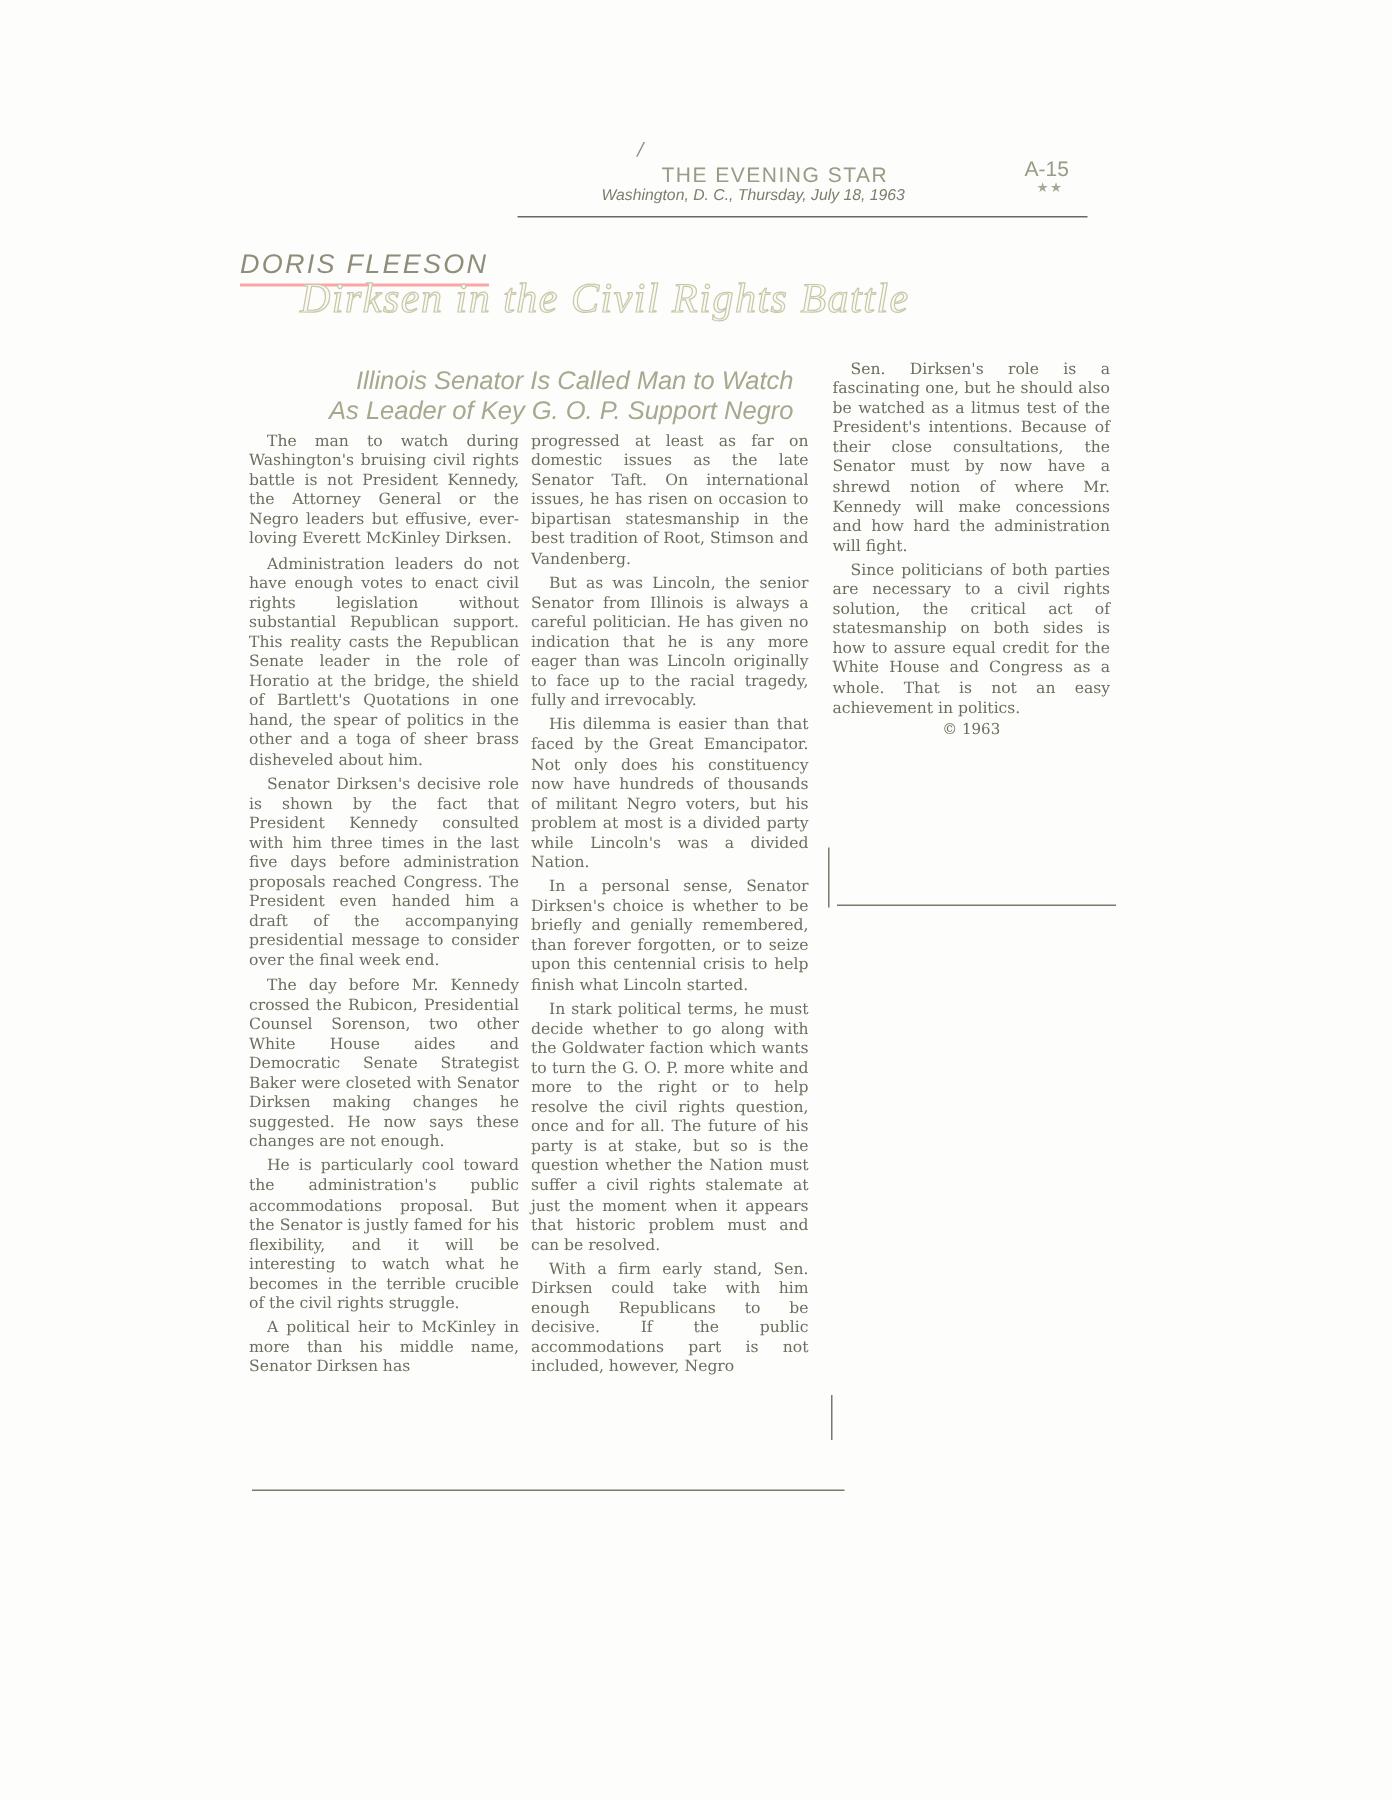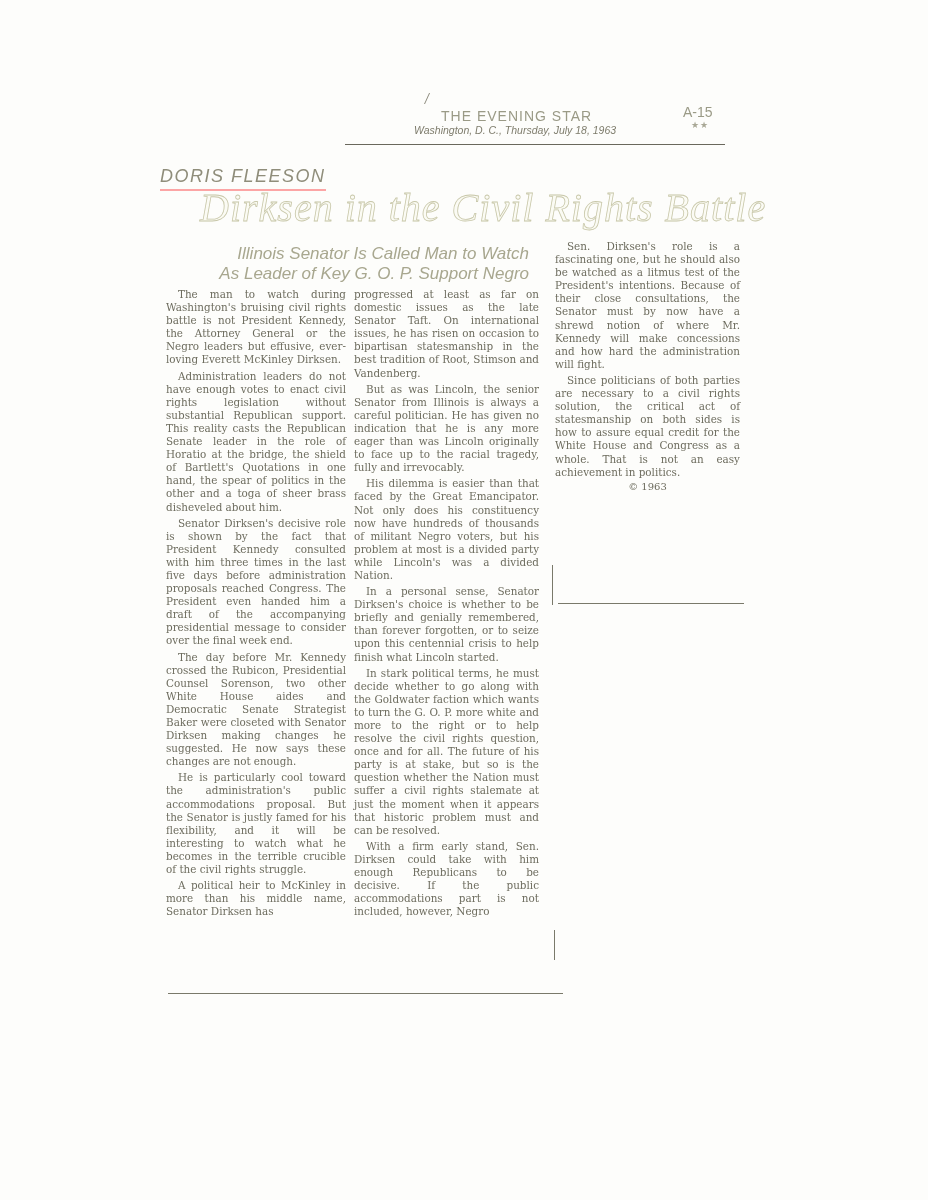--- a/index.html
+++ b/index.html
@@ -4,25 +4,25 @@
 <style>
   html, body { margin: 0; padding: 0; }
   body {
     width: 928px; height: 1200px; background: #fdfdfb; position: relative; overflow: hidden;
     font-family: "DejaVu Serif", serif; color: #6b6a5c;
   }
   .clip { position: absolute; left: 0; top: 0; width: 928px; height: 1200px; }
   .mast { position: absolute; left: 345px; top: 100px; width: 380px; height: 44px; border-bottom: 1.5px solid #6a685c; }
   .mast .slash { position: absolute; left: 80px; top: -8px; font-size: 12px; color: #8a887a; font-style: italic; }
   .mast .paper { position: absolute; left: 96px; top: 8px; font-family: "Liberation Sans", sans-serif; font-size: 14px; letter-spacing: 1px; color: #9a9a86; }
-  .mast .dateline { position: absolute; left: 69px; top: 24px; font-family: "Liberation Sans", sans-serif; font-style: italic; font-size: 10.5px; color: #7e7c6c; }
+  .mast .dateline { position: absolute; left: 56px; top: 24px; font-family: "Liberation Sans", sans-serif; font-style: italic; font-size: 10.5px; color: #7e7c6c; }
   .mast .page { position: absolute; left: 338px; top: 4px; font-family: "Liberation Sans", sans-serif; font-size: 14px; color: #9a9a86; }
   .mast .stars { position: absolute; left: 346px; top: 20px; font-size: 9px; color: #a9a896; letter-spacing: 1px; }
   .byline { position: absolute; left: 160px; top: 166px; font-family: "Liberation Sans", sans-serif; font-style: italic; font-size: 18px; letter-spacing: 1.5px; color: #8f8d7a; padding-bottom: 2px; border-bottom: 2px solid #fca5a5; }
-  .headline { position: absolute; left: 200px; top: 184px; font-family: "Liberation Serif", serif; font-style: italic; font-size: 40px; letter-spacing: 1px; color: #fbfbf4; -webkit-text-stroke: 0.8px #c8c7a9; white-space: nowrap; }
+  .headline { position: absolute; left: 200px; top: 184px; font-family: "Liberation Serif", serif; font-style: italic; font-size: 28px; letter-spacing: 1px; color: #fbfbf4; -webkit-text-stroke: 0.8px #c8c7a9; white-space: nowrap; }
   .deck { position: absolute; left: 189px; top: 244px; width: 340px; font-family: "Liberation Sans", sans-serif; font-style: italic; font-size: 17px; line-height: 20px; color: #a8a78f; text-align: right; }
   .col { position: absolute; font-size: 10.4px; line-height: 13.1px; text-align: justify; color: #6d6c5e; }
   .col p { margin: 0 0 3px 0; text-indent: 12px; }
   .col1 { left: 166px; top: 288px; width: 180px; }
   .col2 { left: 354px; top: 288px; width: 185px; }
   .col3 { left: 555px; top: 240px; width: 185px; }
   .copy { text-align: center; font-size: 10px; margin-top: -2px; }
   .rule-bottom { position: absolute; left: 168px; top: 993px; width: 395px; border-top: 1.5px solid #7a796a; }
   .rule-col3 { position: absolute; left: 558px; top: 603px; width: 186px; border-top: 1.5px solid #7a796a; }
   .vrule { position: absolute; left: 552px; top: 565px; height: 40px; border-left: 1px solid #7a796a; }

